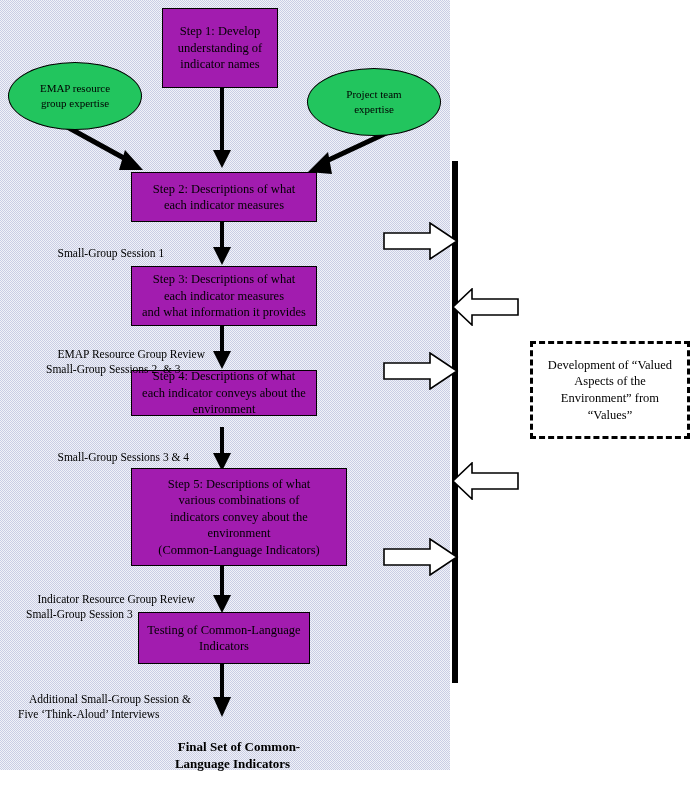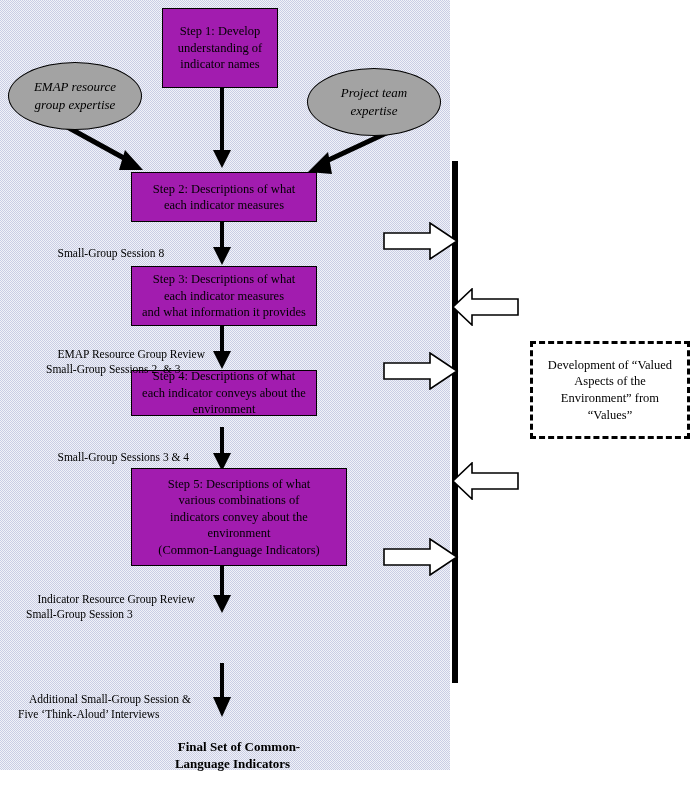--- a/index.html
+++ b/index.html
@@ -55,32 +55,31 @@
     text-align: center;
     font-size: 12.5px;
     line-height: 1.34;
     color: #000000;
     padding: 4px 8px;
     z-index: 5;
   }
   .oval {
     position: absolute;
     box-sizing: border-box;
-    background: #a3a3a3;
+    background: #22c55e;
     border: 1.3px solid #000000;
     border-radius: 50%;
     display: flex;
     align-items: center;
     justify-content: center;
     text-align: center;
-    font-size: 13px;
+    font-size: 11px;
     line-height: 1.35;
     color: #000000;
     z-index: 5;
-    font-style: italic;
   }
   .side-label {
     position: absolute;
     font-size: 11.5px;
     line-height: 1.25;
     color: #000000;
     white-space: pre;
     z-index: 6;
   }
   .final-label {
@@ -153,21 +152,21 @@
     <span style="white-space:pre-line;">Step 2:  Descriptions of what
 each indicator measures</span>
   </div>
 
   <svg class="connector" style="left:210px; top:221px; width:24px; height:46px;" viewBox="0 0 24 46">
     <line x1="12" y1="0" x2="12" y2="30" stroke="#000" stroke-width="4"></line>
     <polygon points="3,26 21,26 12,44" fill="#000"></polygon>
   </svg>
 
   <div class="side-label" style="left:46px; top:232px;">
-    <span>Small-Group Session 8</span>
+    <span>Small-Group Session 1</span>
   </div>
 
   <div class="proc-box" style="left:131px; top:266px; width:186px; height:60px;">
     <span style="white-space:pre-line;">Step 3:  Descriptions of what
 each indicator measures
 and what information it provides</span>
   </div>
 
   <svg class="connector" style="left:210px; top:325px; width:24px; height:46px;" viewBox="0 0 24 46">
     <line x1="12" y1="0" x2="12" y2="30" stroke="#000" stroke-width="4"></line>
@@ -205,20 +204,24 @@
   <svg class="connector" style="left:210px; top:565px; width:24px; height:50px;" viewBox="0 0 24 50">
     <line x1="12" y1="0" x2="12" y2="34" stroke="#000" stroke-width="4"></line>
     <polygon points="3,30 21,30 12,48" fill="#000"></polygon>
   </svg>
 
   <div class="side-label" style="left:26px; top:578px;">
     <span>Indicator Resource Group Review
 Small-Group Session 3</span>
   </div>
 
+  <div class="proc-box" style="left:138px; top:612px; width:172px; height:52px;">
+    <span style="white-space:pre-line;">Testing of Common-Language
+Indicators</span>
+  </div>
 
   <svg class="connector" style="left:210px; top:663px; width:24px; height:56px;" viewBox="0 0 24 56">
     <line x1="12" y1="0" x2="12" y2="38" stroke="#000" stroke-width="4"></line>
     <polygon points="3,34 21,34 12,54" fill="#000"></polygon>
   </svg>
 
   <div class="side-label" style="left:18px; top:678px;">
     <span>Additional Small-Group Session &amp;
 Five ‘Think-Aloud’ Interviews</span>
   </div>

